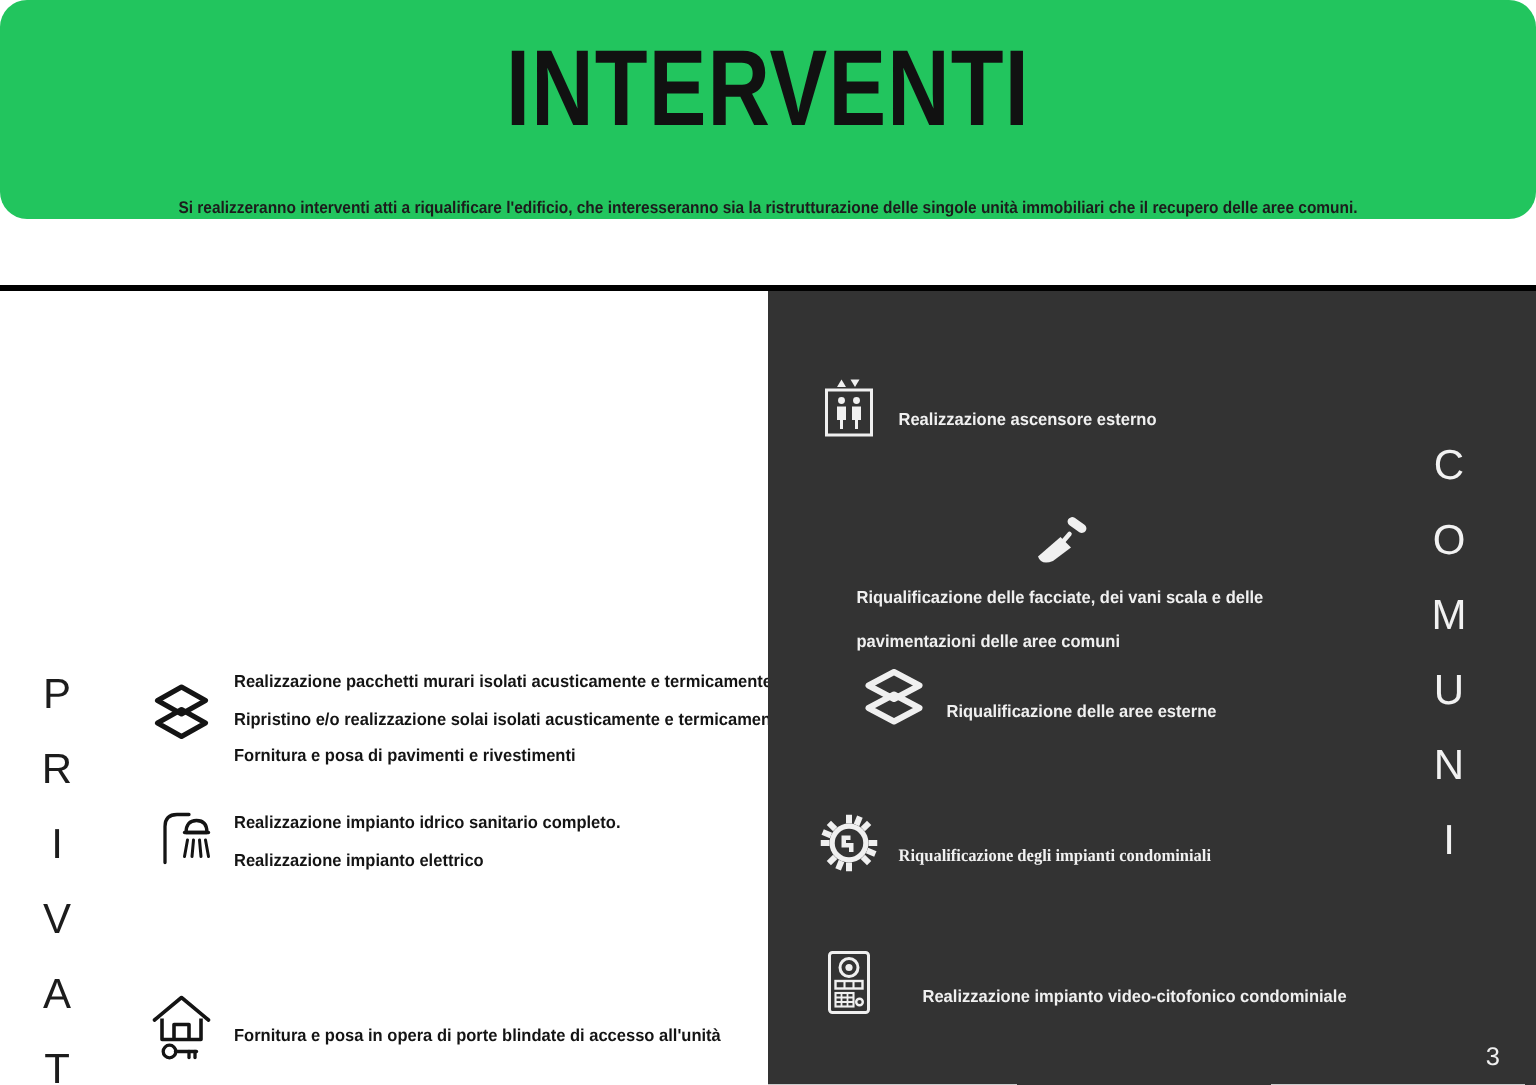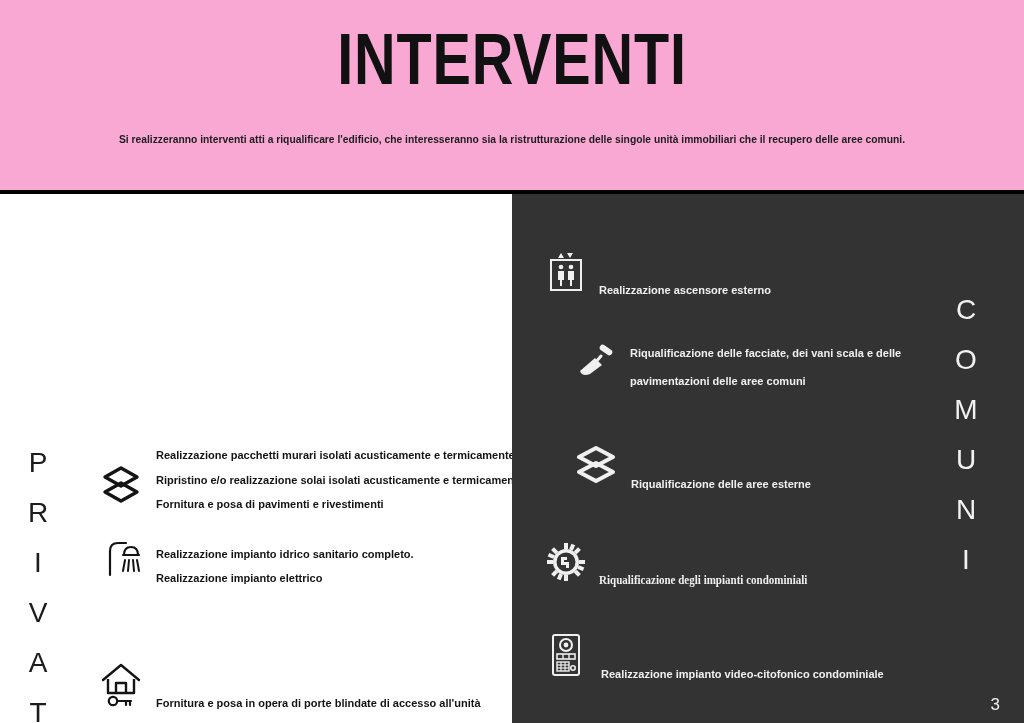--- a/index.html
+++ b/index.html
@@ -19,22 +19,23 @@
     height: 723px;
     background: #ffffff;
   }
 
   
   .header {
     position: absolute;
     left: 0;
     top: 0;
     width: 1024px;
-    height: 190px;
-    background: #f9a8d4;
+    height: 146px;
+    background: #22c55e;
+    border-radius: 18px;
   }
   .title {
     position: absolute;
     left: 0;
     top: 22px;
     width: 1024px;
     text-align: center;
     font-family: "Liberation Sans", sans-serif;
     font-size: 72px;
     font-weight: 700;
@@ -109,21 +110,21 @@
   }
   #side-comuni {
     left: 942px;
     top: 296px;
     width: 48px;
     color: #f2f2f2;
   }
   .item {
     position: absolute;
     display: flex;
-    align-items: flex-end;
+    align-items: center;
   }
   .item-icon {
     flex: 0 0 auto;
     width: 46px;
     height: 50px;
     display: flex;
     align-items: center;
     justify-content: center;
   }
   .item-icon svg { display: block; }
@@ -149,33 +150,33 @@
   }
   .line:last-child { margin-bottom: 0; }
 
   
   #item-muri      { left: 98px;  top: 246px; }
   #item-idrico    { left: 100px; top: 340px; }
   #item-porte     { left: 98px;  top: 465px; }
 
   
   #item-ascensore { left: 543px; top: 246px; }
-  #item-facciate  { left: 574px; top: 337px; }
+  #item-facciate  { left: 561px; top: 337px; flex-direction: column; }
   #item-aree      { left: 573px; top: 440px; }
   #item-impianti  { left: 543px; top: 537px; font-family: Liberation Serif, serif; }
   #item-citofono  { left: 543px; top: 630px; }
 
   #item-muri .item-lines       { margin-left: 12px; margin-top: 7px; }
   #item-idrico .item-lines     { margin-left: 10px; margin-top: 3px; }
   #item-porte .item-lines      { margin-left: 12px; margin-top: 11px; }
   #item-ascensore .item-lines  { margin-left: 10px; margin-top: 16px; }
   #item-facciate .item-lines   { margin-left: 10px; margin-top: 4px; }
   #item-aree .item-lines       { margin-left: 12px; margin-top: 17px; }
   #item-impianti .item-lines   { margin-left: 10px; margin-top: 16px; }
-  #item-citofono .item-lines   { margin-left: 12px; margin-top: 18px; }
+  #item-citofono .item-lines   { margin-left: 26px; margin-top: 18px; }
 
   
   .page-number {
     position: absolute;
     right: 24px;
     bottom: 8px;
     font-size: 17px;
     font-weight: 400;
     color: #f0f0f0;
   }

